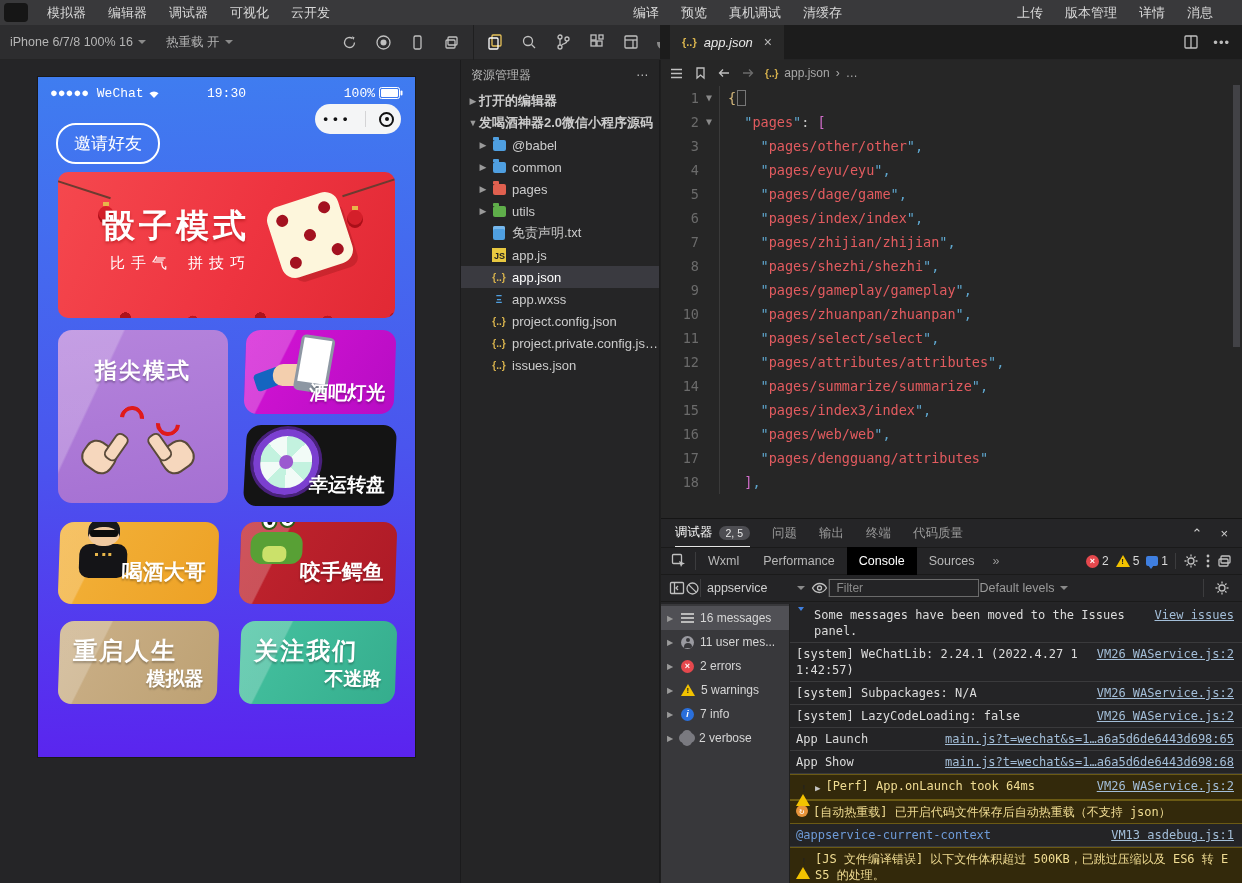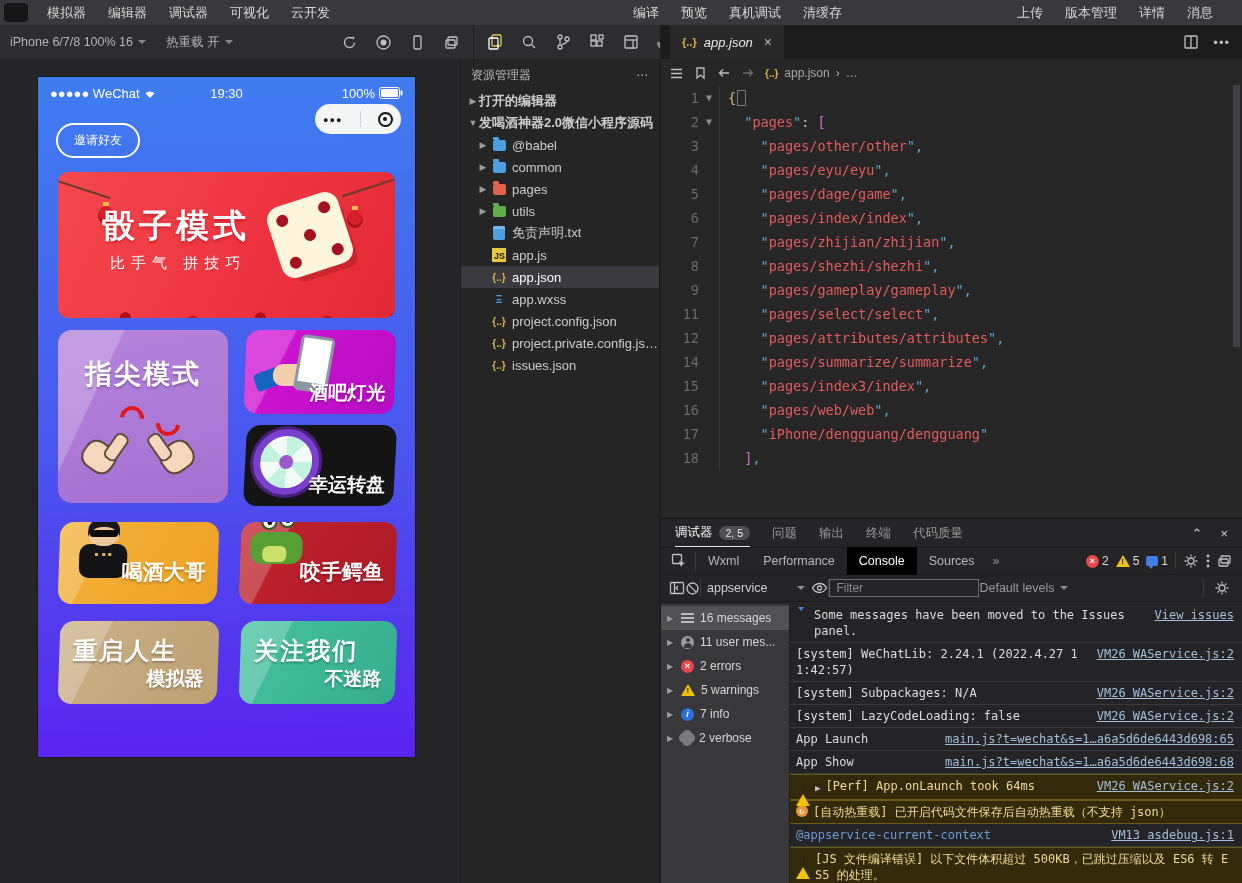--- a/index.html
+++ b/index.html
@@ -30,37 +30,37 @@
   #tabbar { position:absolute; left:660px; top:25px; width:582px; height:35px; background:#1c1c1c;
             border-bottom:1px solid #242425; display:flex; align-items:center; }
   .tab { height:35px; background:#282828; display:flex; align-items:center; gap:7px; padding:0 12px;
          margin-left:10px; color:#e8e8e8; }
   .tab .fjson { color:#d8b34d; font-size:11px; font-weight:bold; }
   .tab .tlabel { font-style:italic; font-size:13px; }
   .tab .tclose { color:#bbb; font-size:14px; margin-left:4px; }
   #tabbar .right { margin-left:auto; display:flex; align-items:center; gap:14px; padding-right:12px; color:#bbb; }
 
   
-  #simarea { position:absolute; left:0; top:60px; width:460px; height:823px; background:#252527; }
+  #simarea { position:absolute; left:0; top:60px; width:460px; height:823px; background:#252527;font-family:Liberation Mono, monospace; }
   #phone { position:absolute; left:38px; top:17px; width:377px; height:680px;
            background:linear-gradient(178deg,#3f7df0 0%,#4a55ee 55%,#5b23ef 100%);
            box-shadow:0 0 0 1px #1a1a1a; overflow:hidden; color:#fff; }
   #statusbar { position:absolute; left:0; top:6px; width:100%; height:20px; display:flex; align-items:center;
                padding:0 12px; font-size:13px; }
   #statusbar .time { position:absolute; left:0; right:0; text-align:center; }
   #statusbar .batt { margin-left:auto; display:flex; align-items:center; gap:4px; z-index:2; }
   #capsule { position:absolute; right:14px; top:27px; width:86px; height:30px; background:#f4f5f6;
              border-radius:15px; display:flex; align-items:center; justify-content:space-around; }
   #capsule .dots { color:#111; font-size:13px; letter-spacing:2px; font-weight:bold; }
   #capsule .sep { width:1px; height:16px; background:#d4d4d6; }
   #capsule .target { width:15px; height:15px; border:2px solid #111; border-radius:50%; position:relative; }
   #capsule .target::after { content:""; position:absolute; left:3.5px; top:3.5px; width:4px; height:4px;
              background:#111; border-radius:50%; }
   #invite { position:absolute; left:18px; top:46px; border:2px solid #fff; border-radius:20px;
-            padding:7px 16px; font-size:12px; color:#fff; background:transparent; }
+            padding:7px 16px; font-size:17px; color:#fff; background:transparent; }
 
   
   #banner { position:absolute; left:20px; top:95px; width:337px; height:146px; border-radius:10px;
             background:linear-gradient(115deg,#f5484e 0%,#ee3440 55%,#e12934 100%); overflow:hidden; }
   #banner .btitle { position:absolute; left:44px; top:32px; font-size:33px; font-weight:bold;
                     letter-spacing:4px; text-shadow:0 2px 3px rgba(140,0,0,.4); }
   #banner .bsub { position:absolute; left:52px; top:82px; font-size:15px; letter-spacing:6px; }
   #banner .waves { position:absolute; left:0; bottom:0; width:100%; height:40px;
       background:
         radial-gradient(circle 16px at 10% 120%, #c01722 40%, transparent 41%),
@@ -82,21 +82,21 @@
   #dice .pip { position:absolute; width:12px; height:12px; background:#a31220; border-radius:50%; }
 
   
   .card { position:absolute; border-radius:14px; overflow:hidden; }
   .shine { position:absolute; inset:0;
            background:linear-gradient(115deg, rgba(255,255,255,.22) 0%, rgba(255,255,255,.22) 26%, transparent 27%); }
   .clabel { position:absolute; font-weight:bold; color:#fff; text-shadow:0 2px 2px rgba(0,0,0,.25); }
 
   #card-fingertip { left:20px; top:253px; width:170px; height:173px;
       background:linear-gradient(170deg,#b584dc,#a570d2); }
-  #card-fingertip .clabel { left:0; right:0; top:26px; text-align:center; font-size:27px; letter-spacing:2px; }
+  #card-fingertip .clabel { left:0; right:0; top:26px; text-align:center; font-size:22px; letter-spacing:2px; }
   .hand { position:absolute; width:34px; height:30px; background:#f6d7bd; border:2px solid #5a4a3a; border-radius:12px; }
   .hand::before { content:""; position:absolute; width:11px; height:26px; background:#f6d7bd;
                   border:2px solid #5a4a3a; border-radius:6px; top:-20px; left:16px; }
   .taparc { position:absolute; width:24px; height:24px; border:4px solid #e01a1a; border-radius:50%;
             border-bottom-color:transparent; border-left-color:transparent; }
 
   #card-barlight { left:207px; top:253px; width:150px; height:84px;
       background:linear-gradient(120deg,#d414d4,#b70cc4); transform:skewX(-2deg); }
   #card-barlight .clabel { right:9px; bottom:8px; font-size:19px; }
   .bl-phone { position:absolute; left:52px; top:6px; width:34px; height:56px; background:#8d97a3;
@@ -581,26 +581,27 @@
     <div id="code">
         <div class="cline"><span class="lnum">1</span><span class="lfold">▼</span><span class="lbody"><span class="tok-b1">{</span><span class="cursorbox"></span></span></div>
         <div class="cline"><span class="lnum">2</span><span class="lfold">▼</span><span class="lbody"><span class="tok-q">  "</span><span class="tok-s">pages</span><span class="tok-q">"</span><span class="tok-c">: </span><span class="tok-b2">[</span></span></div>
         <div class="cline"><span class="lnum">3</span><span class="lfold"></span><span class="lbody"><span class="tok-q">    "</span><span class="tok-s">pages/other/other</span><span class="tok-q">"</span><span class="tok-p">,</span></span></div>
         <div class="cline"><span class="lnum">4</span><span class="lfold"></span><span class="lbody"><span class="tok-q">    "</span><span class="tok-s">pages/eyu/eyu</span><span class="tok-q">"</span><span class="tok-p">,</span></span></div>
         <div class="cline"><span class="lnum">5</span><span class="lfold"></span><span class="lbody"><span class="tok-q">    "</span><span class="tok-s">pages/dage/game</span><span class="tok-q">"</span><span class="tok-p">,</span></span></div>
         <div class="cline"><span class="lnum">6</span><span class="lfold"></span><span class="lbody"><span class="tok-q">    "</span><span class="tok-s">pages/index/index</span><span class="tok-q">"</span><span class="tok-p">,</span></span></div>
         <div class="cline"><span class="lnum">7</span><span class="lfold"></span><span class="lbody"><span class="tok-q">    "</span><span class="tok-s">pages/zhijian/zhijian</span><span class="tok-q">"</span><span class="tok-p">,</span></span></div>
         <div class="cline"><span class="lnum">8</span><span class="lfold"></span><span class="lbody"><span class="tok-q">    "</span><span class="tok-s">pages/shezhi/shezhi</span><span class="tok-q">"</span><span class="tok-p">,</span></span></div>
         <div class="cline"><span class="lnum">9</span><span class="lfold"></span><span class="lbody"><span class="tok-q">    "</span><span class="tok-s">pages/gameplay/gameplay</span><span class="tok-q">"</span><span class="tok-p">,</span></span></div>
+        <div class="cline"><span class="lnum">10</span><span class="lfold"></span><span class="lbody"><span class="tok-q">    "</span><span class="tok-s">pages/zhuanpan/zhuanpan</span><span class="tok-q">"</span><span class="tok-p">,</span></span></div>
         <div class="cline"><span class="lnum">11</span><span class="lfold"></span><span class="lbody"><span class="tok-q">    "</span><span class="tok-s">pages/select/select</span><span class="tok-q">"</span><span class="tok-p">,</span></span></div>
         <div class="cline"><span class="lnum">12</span><span class="lfold"></span><span class="lbody"><span class="tok-q">    "</span><span class="tok-s">pages/attributes/attributes</span><span class="tok-q">"</span><span class="tok-p">,</span></span></div>
         <div class="cline"><span class="lnum">14</span><span class="lfold"></span><span class="lbody"><span class="tok-q">    "</span><span class="tok-s">pages/summarize/summarize</span><span class="tok-q">"</span><span class="tok-p">,</span></span></div>
         <div class="cline"><span class="lnum">15</span><span class="lfold"></span><span class="lbody"><span class="tok-q">    "</span><span class="tok-s">pages/index3/index</span><span class="tok-q">"</span><span class="tok-p">,</span></span></div>
         <div class="cline"><span class="lnum">16</span><span class="lfold"></span><span class="lbody"><span class="tok-q">    "</span><span class="tok-s">pages/web/web</span><span class="tok-q">"</span><span class="tok-p">,</span></span></div>
-        <div class="cline"><span class="lnum">17</span><span class="lfold"></span><span class="lbody"><span class="tok-q">    "</span><span class="tok-s">iPhone/dengguang/dengguang</span><span class="tok-q">"</span></span></div>
+        <div class="cline"><span class="lnum">17</span><span class="lfold"></span><span class="lbody"><span class="tok-q">    "</span><span class="tok-s">pages/dengguang/attributes</span><span class="tok-q">"</span></span></div>
         <div class="cline"><span class="lnum">18</span><span class="lfold"></span><span class="lbody"><span class="tok-b2">  ]</span><span class="tok-p">,</span></span></div>
       </div>
     <div id="escroll"></div>
   </div>
 
   <div id="debug">
     <div id="dtabs">
         <div class="dt active">
           <span>调试器</span>
           <span class="badge">2, 5</span>

